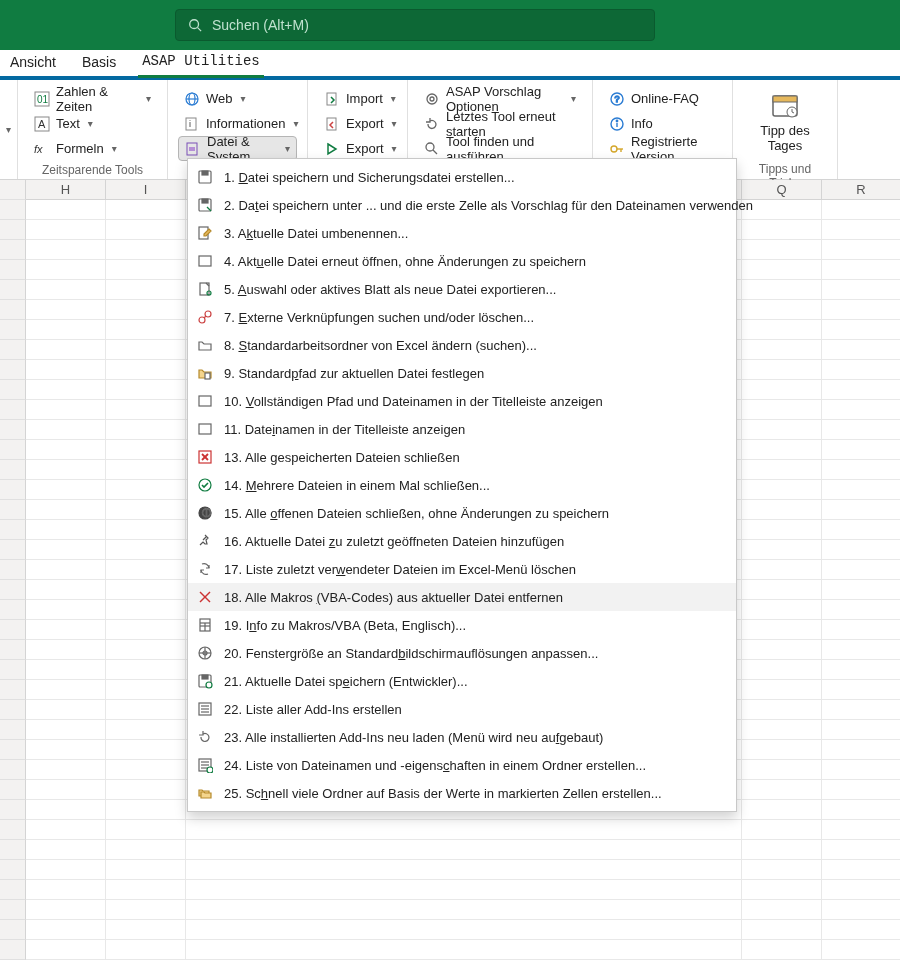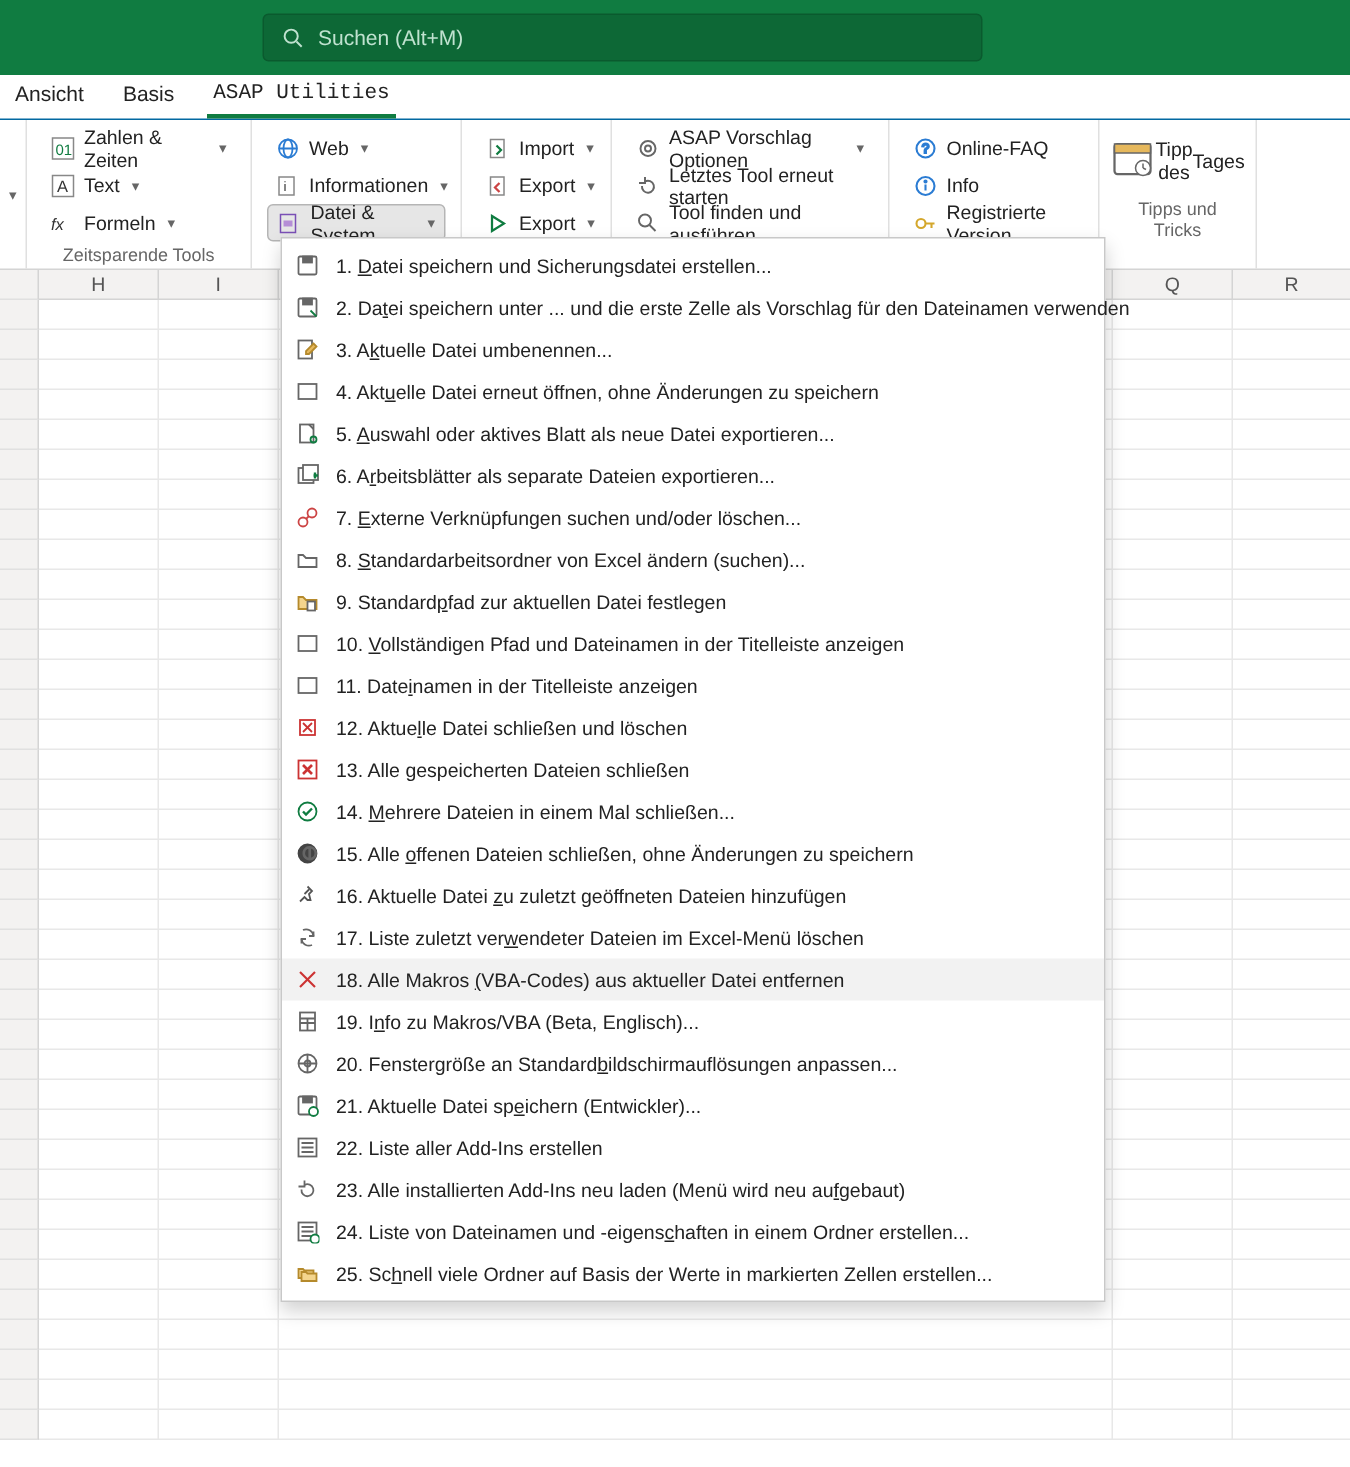--- a/index.html
+++ b/index.html
@@ -4,31 +4,31 @@
 <style>
   * { box-sizing: border-box; margin: 0; padding: 0; }
   body { font-family: "Segoe UI", Arial, sans-serif; font-size: 13px; color: #222; background: #fff; width: 900px; height: 978px; overflow: hidden; }
 
   .topbar { background: #107c41; height: 50px; display: flex; align-items: center; padding-left: 175px; }
   .search-box { background: #0d6836; border: 1px solid #0a5a2e; border-radius: 4px; height: 32px; width: 480px; display: flex; align-items: center; padding: 0 12px; color: #bfe2cf; }
   .search-box .icon { margin-right: 10px; }
   .search-box input { border: none; background: transparent; color: #bfe2cf; font-size: 14px; outline: none; width: 100%; }
   .search-box input::placeholder { color: #bfe2cf; }
 
-  .tabsbar { height: 30px; border-bottom: 1px solid #0369a1; display: flex; align-items: flex-start; padding-left: 6px; gap: 18px; background:#fff;}
+  .tabsbar { height: 30px; border-bottom: 4px solid #0369a1; display: flex; align-items: center; padding-left: 6px; gap: 18px; background:#fff;}
   .tab { padding: 4px 4px 6px 4px; font-size: 14px; cursor: pointer; }
   .tab.active { border-bottom: 3px solid #107c41; margin-bottom: -1px; font-weight: 400; font-family: Liberation Mono, monospace; }
 
   .ribbon { display: flex; border-bottom: 1px solid #d4d4d4; background: #fff; height: 100px; }
   .ribbon-group { border-right: 1px solid #e0e0e0; padding: 6px 10px 0 10px; display: flex; flex-direction: column; }
   .ribbon-group .group-label { text-align: center; font-size: 12px; color: #666; padding: 2px 0 4px 0; }
   .ribbon-btn { display: flex; align-items: center; gap: 6px; padding: 3px 6px; font-size: 13px; height: 25px; border-radius: 3px; cursor: pointer; }
   .ribbon-btn.pressed { background: #e6e6e6; border: 1px solid #b5b5b5; border-radius: 4px; }
   .ribbon-btn .chev { margin-left: 2px; font-size: 10px; color: #666; }
-  .big-btn { display:flex; flex-direction:row; align-items:center; justify-content:center; padding: 6px 12px; cursor:pointer; }
+  .big-btn { display:flex; flex-direction:column; align-items:center; justify-content:center; padding: 6px 12px; cursor:pointer; }
   .big-btn .icon { font-size:28px; margin-bottom:4px;}
   .big-btn .line { font-size:13px; line-height:1.15; text-align:center;}
   .rchev { font-size:10px; color:#666; writing-mode:horizontal-tb; }
   .group-rows { display:flex; flex-direction:column; gap:0; flex:1;}
   .group-left { width:18px; display:flex; align-items:center; justify-content:center; border-right:1px solid #e0e0e0; }
 
   .sheet-area { display: flex; height: calc(978px - 50px - 30px - 100px); position: relative; }
   .col-headers { display: flex; height: 20px; background: #f3f2f1; border-bottom: 1px solid #d4d4d4; }
   .col-h { text-align: center; font-size: 13px; color: #555; border-right: 1px solid #d4d4d4; height: 20px; line-height: 20px; }
   .row-h { width: 26px; height: 20px; border-bottom: 1px solid #e0e0e0; border-right: 1px solid #d4d4d4; background:#f3f2f1;}
@@ -627,30 +627,20 @@
           <rect x="3" y="2" width="9" height="12"></rect>
           <path d="M9 2 l3 3"></path>
           <circle cx="12" cy="12" r="2" stroke="#107c41"></circle>
         </svg>
       </span>
       <span class="mtext">5. <span class="und">A</span>uswahl oder aktives Blatt als neue Datei exportieren...</span>
     </div>
     <div class="menu-item">
       <span class="micon">
         <svg width="16" height="16" fill="none" stroke="#666" stroke-width="1.2">
-          <rect x="2" y="3" width="10" height="10"></rect>
-          <rect x="5" y="1" width="10" height="10" fill="#fff"></rect>
-          <path d="M12 8 l3 0 M13 6 l0 4" stroke="#107c41" stroke-width="1.6"></path>
-        </svg>
-      </span>
-      <span class="mtext">6. A<span class="und">r</span>beitsblätter als separate Dateien exportieren...</span>
-    </div>
-    <div class="menu-item">
-      <span class="micon">
-        <svg width="16" height="16" fill="none" stroke="#666" stroke-width="1.2">
           <circle cx="5" cy="11" r="3" stroke="#c44"></circle>
           <circle cx="11" cy="5" r="3" stroke="#c44"></circle>
           <line x1="7" y1="9" x2="9" y2="7" stroke="#c44"></line>
         </svg>
       </span>
       <span class="mtext">7. <span class="und">E</span>xterne Verknüpfungen suchen und/oder löschen...</span>
     </div>
     <div class="menu-item">
       <span class="micon">
         <svg width="16" height="16" fill="none" stroke="#666" stroke-width="1.2">
@@ -676,30 +666,20 @@
       </span>
       <span class="mtext">10. <span class="und">V</span>ollständigen Pfad und Dateinamen in der Titelleiste anzeigen</span>
     </div>
     <div class="menu-item">
       <span class="micon">
         <svg width="16" height="16" fill="none" stroke="#666" stroke-width="1.2">
           <rect x="2" y="3" width="12" height="10"></rect>
         </svg>
       </span>
       <span class="mtext">11. Date<span class="und">i</span>namen in der Titelleiste anzeigen</span>
-    </div>
-    <div class="menu-item">
-      <span class="micon">
-        <svg width="16" height="16" fill="none" stroke="#666" stroke-width="1.2">
-          <rect x="3" y="3" width="10" height="10" stroke="#c33"></rect>
-          <line x1="5" y1="5" x2="11" y2="11" stroke="#c33"></line>
-          <line x1="11" y1="5" x2="5" y2="11" stroke="#c33"></line>
-        </svg>
-      </span>
-      <span class="mtext">12. Aktue<span class="und">l</span>le Datei schließen und löschen</span>
     </div>
     <div class="menu-item">
       <span class="micon">
         <svg width="16" height="16" fill="none" stroke="#666" stroke-width="1.2">
           <rect x="2" y="2" width="12" height="12" stroke="#c33"></rect>
           <line x1="5" y1="5" x2="11" y2="11" stroke="#c33" stroke-width="1.8"></line>
           <line x1="11" y1="5" x2="5" y2="11" stroke="#c33" stroke-width="1.8"></line>
         </svg>
       </span>
       <span class="mtext">13. Alle <span class="und">g</span>espeicherten Dateien schließen</span>

